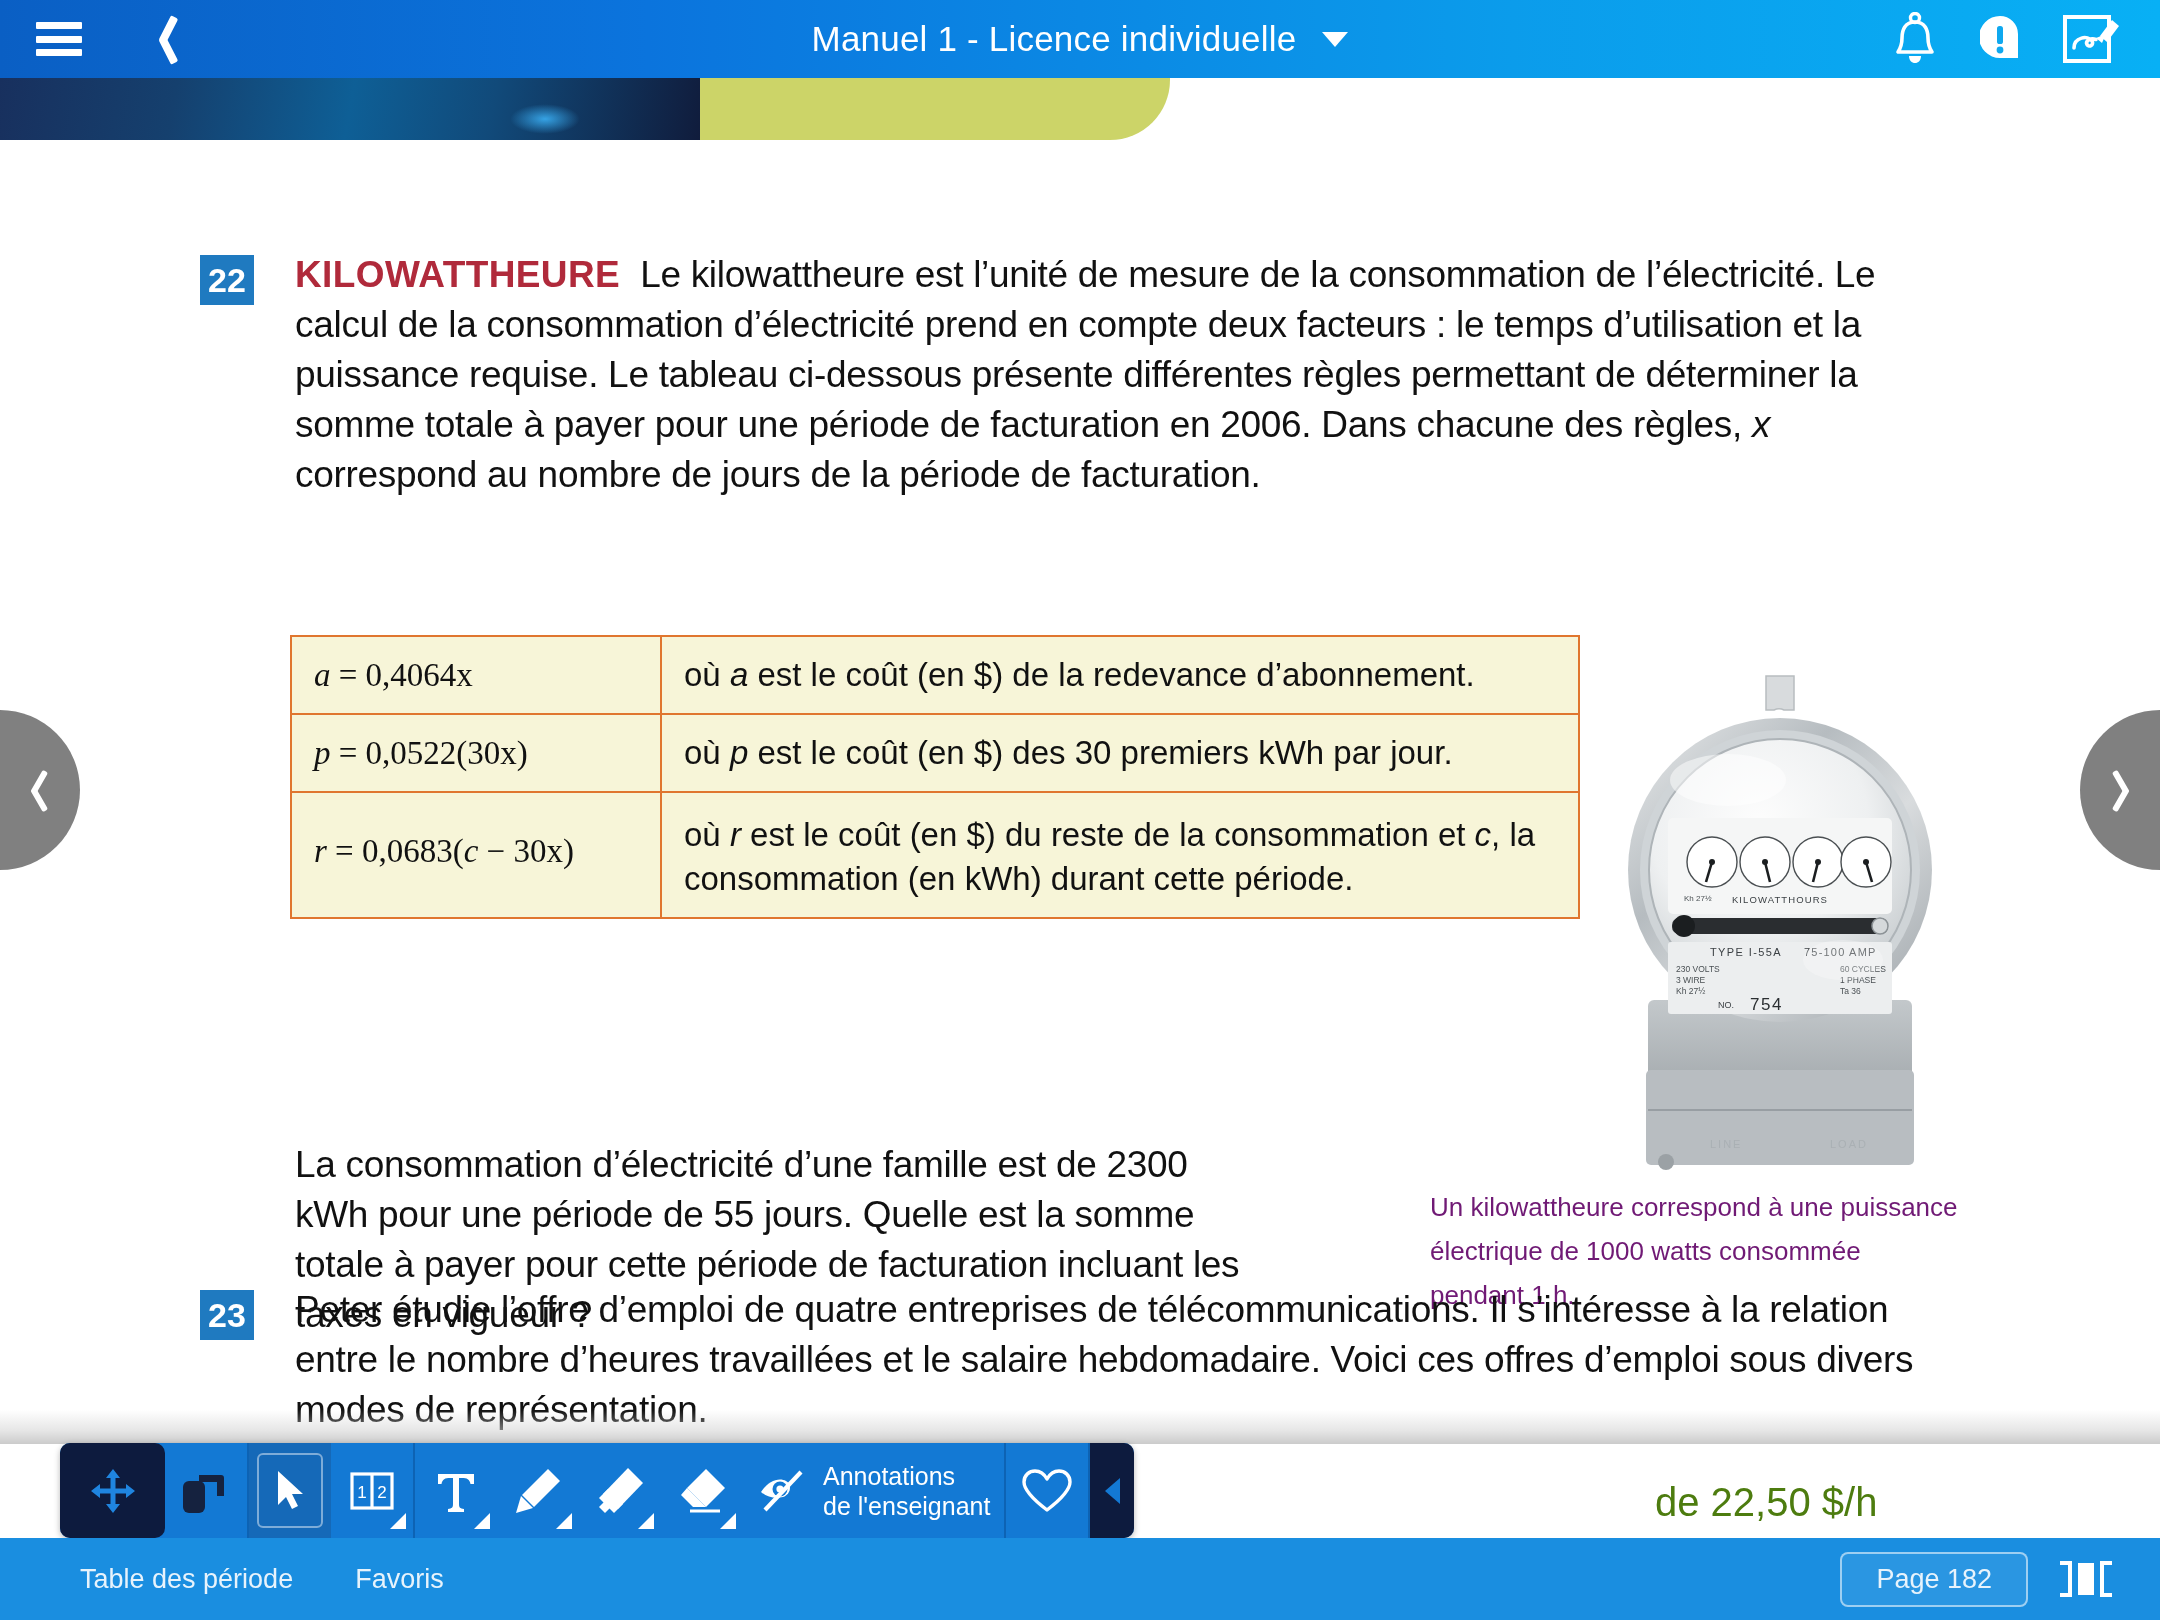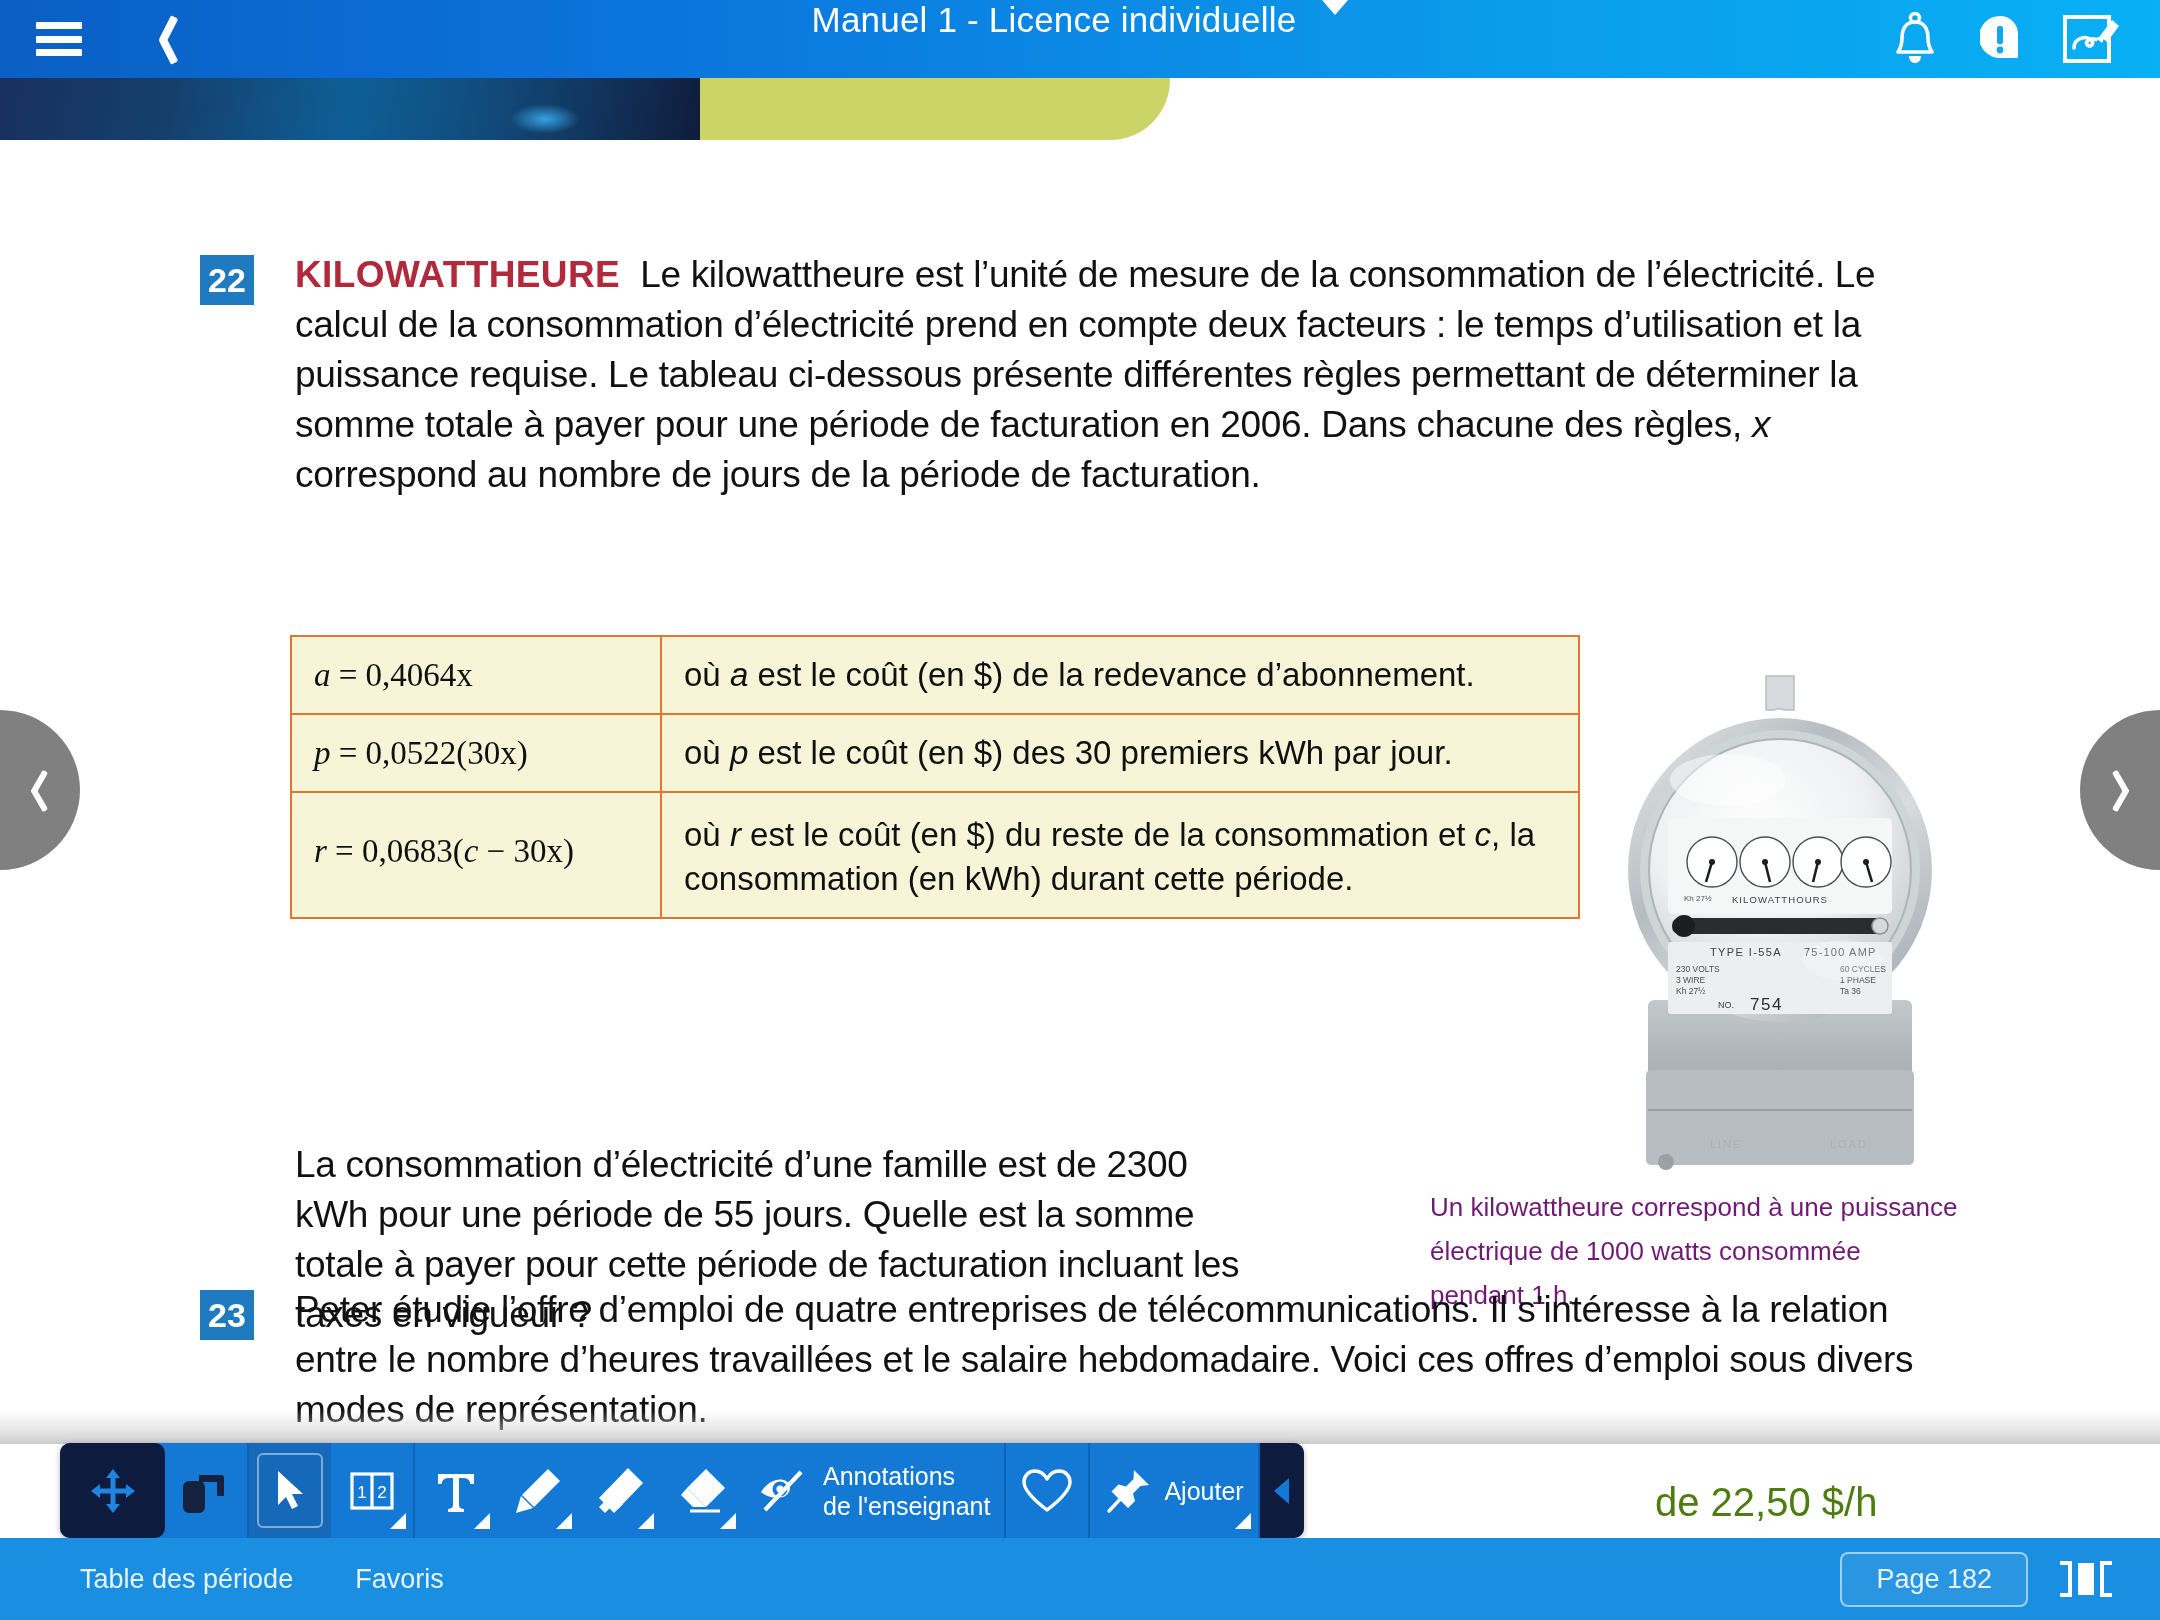--- a/index.html
+++ b/index.html
@@ -19,21 +19,21 @@
   }
   .hamburger { width:46px; height:34px; margin-left:36px; display:flex; flex-direction:column; justify-content:space-between; cursor:pointer; }
   .hamburger span { display:block; height:7px; background:#fff; border-radius:1px; }
   .back-chevron { margin-left:62px; width:40px; height:50px; position:relative; cursor:pointer; }
   .back-chevron::before, .back-chevron::after {
     content:''; position:absolute; left:14px; width:8px; height:28px; background:#fff; border-radius:2px;
   }
   .back-chevron::before { top:0px; transform: rotate(27deg); transform-origin: bottom center; }
   .back-chevron::after { top:24px; transform: rotate(-27deg); transform-origin: top center; }
 
-  .title-wrap { position:absolute; left:0; right:0; top:0; height:78px; display:flex; align-items:flex-start; justify-content:center; pointer-events:none;}
+  .title-wrap { position:absolute; left:0; right:0; top:0; height:78px; display:flex; align-items:center; justify-content:center; pointer-events:none;}
   .doc-title { font-size:35px; color:#fff; font-weight:400; letter-spacing:0.2px; }
   .title-caret { margin-left:26px; width:0; height:0; border-left:13px solid transparent; border-right:13px solid transparent; border-top:15px solid #fff; pointer-events:auto; cursor:pointer;}
 
   .topbar-right { margin-left:auto; display:flex; align-items:center; gap:42px; margin-right:40px; }
   .tb-icon { cursor:pointer; display:flex; align-items:center; justify-content:center; }
 
   
   .deco-band {
     position:absolute; left:0; top:78px; width:700px; height:62px;
     background: linear-gradient(100deg,#18305e 0%, #15406e 25%, #0e5f96 50%, #114a7a 70%, #101c3c 100%);
@@ -406,30 +406,20 @@
     </div>
 
     <div class="tb-group">
       <div class="tb-btn">
         <svg width="54" height="48" viewBox="0 0 54 48">
           <path d="M27 43 C10 30 4 22 4 15 C4 8 9.5 4 15 4 C20 4 24.5 7.5 27 12 C29.5 7.5 34 4 39 4 C44.5 4 50 8 50 15 C50 22 44 30 27 43 Z" fill="none" stroke="#fff" stroke-width="3.4" stroke-linejoin="round"></path>
         </svg>
       </div>
     </div>
 
-    <div class="tb-group">
-      <div class="tb-btn wide">
-        <svg width="48" height="48" viewBox="0 0 48 48">
-          <path d="M30 3 L45 18 L36.5 19 L29 26.5 L31 34 L24 41 L7.5 24.5 L14.5 17.5 L22 19.5 L29.5 12 Z" fill="#fff"></path>
-          <line x1="20" y1="28" x2="5" y2="44" stroke="#fff" stroke-width="3.4" stroke-linecap="round"></line>
-        </svg>
-        <span class="tb-label">Ajouter</span>
-        <span class="corner"></span>
-      </div>
-    </div>
 
     <div class="tb-collapse">
       <span class="tri"></span>
     </div>
   </div>
 
   <div class="statusbar">
     <span class="sb-link">Table des période</span>
     <span class="sb-link second">Favoris</span>
     <div class="sb-right">

